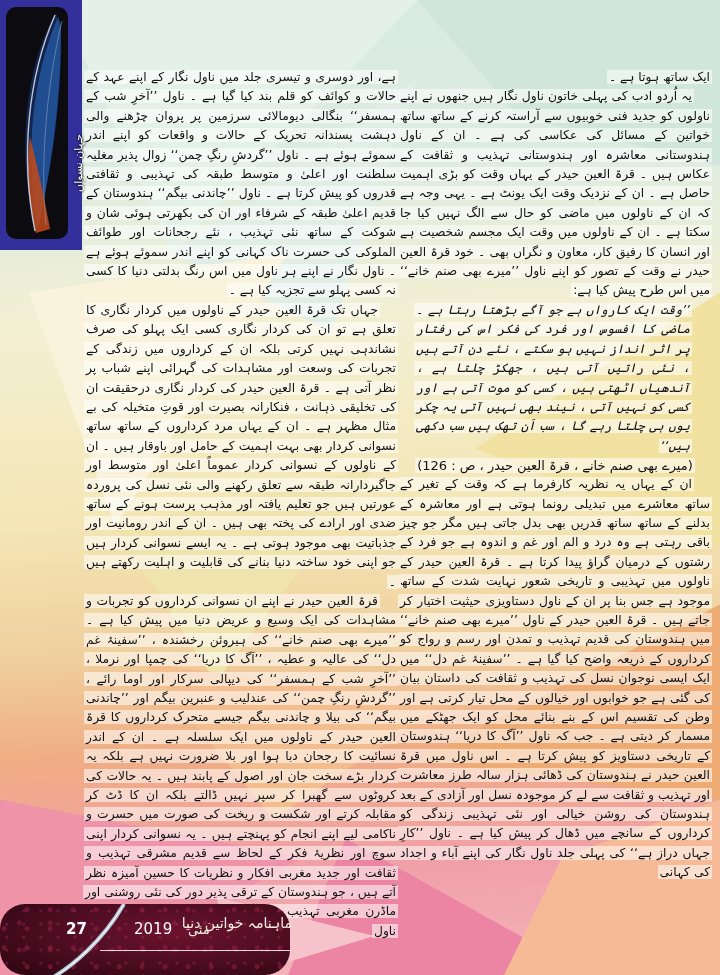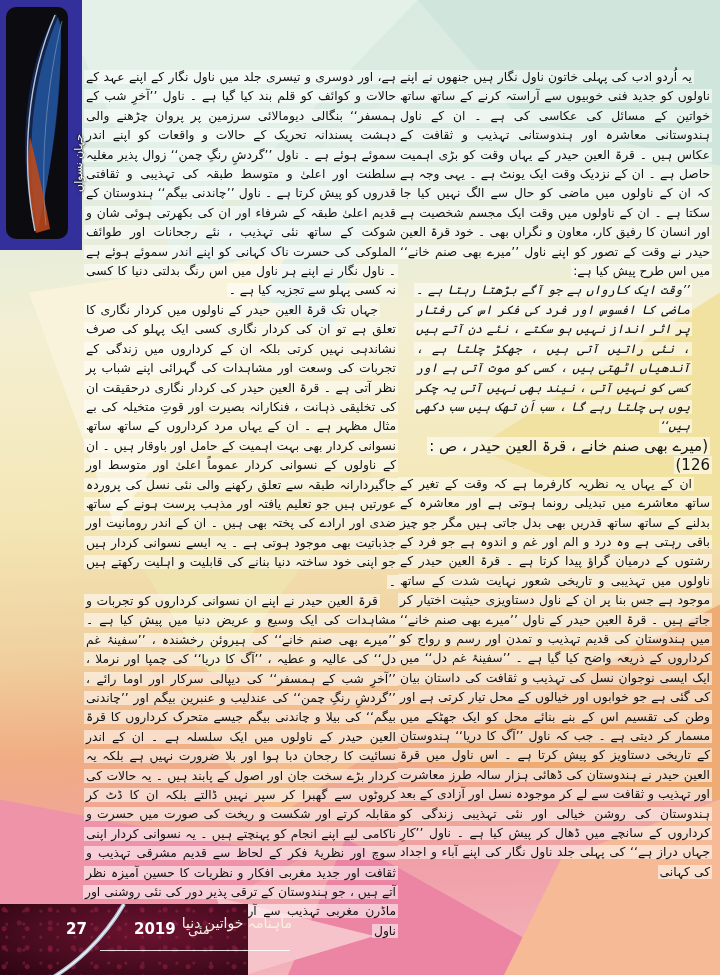--- a/index.html
+++ b/index.html
@@ -39,35 +39,36 @@
   
   .col{position:absolute;top:68px;width:314px;z-index:3;
     direction:rtl;text-align:justify;color:#131313;
     font-size:12.3px;line-height:19.4px;}
   .col-right{left:398px;}
   .col-left{left:84px;}
   .col p{margin:0;}
   .indent{text-indent:18px;}
   .hl{background:rgba(255,255,255,.55);box-decoration-break:clone;-webkit-box-decoration-break:clone;padding:0 2px;}
   .quote{padding:0 20px 0 16px;font-style:italic;}
-  .citation{font-size:15px;text-align:right;line-height:19px;margin:0 0 2px;}
+  .citation{font-size:13px;text-align:center;line-height:19px;margin:0 0 2px;}
 
   
   .footer{
-    position:absolute;left:0;top:904px;width:248px;height:71px;z-index:4;
+    position:absolute;left:0;top:904px;width:290px;height:71px;z-index:4;
     background:
       radial-gradient(circle at 18% 30%,rgba(150,30,70,.55) 0 2px,transparent 3px),
       radial-gradient(circle at 62% 70%,rgba(160,40,80,.4) 0 2px,transparent 3px),
       radial-gradient(circle at 40% 55%,rgba(190,60,100,.3) 0 1px,transparent 2px),
       radial-gradient(ellipse at 60% 40%,#6d1230 0%,#4a0c20 55%,#2a0511 100%);
     background-size:23px 19px,31px 27px,17px 13px,100% 100%;
+    border-radius:25px;
   }
   .footer .rule{position:absolute;left:100px;top:46px;width:190px;height:1px;background:rgba(255,255,255,.85);}
   .footer .pageno{position:absolute;left:66px;top:16px;color:#fff;font-weight:bold;font-size:15px;font-family:"DejaVu Sans",sans-serif;}
-  .footer .year{position:absolute;left:134px;top:16px;color:#fff;font-weight:bold;font-size:15px;}
+  .footer .year{position:absolute;left:134px;top:16px;color:#fff;font-weight:normal;font-size:15px;}
   .footer .month{position:absolute;left:188px;top:18px;color:#f6f2e2;font-size:13px;direction:rtl;}
   .footer .mag{position:absolute;left:214px;top:11px;width:78px;color:#f6f2e2;font-size:14px;direction:rtl;text-align:right;white-space:nowrap;}
   .footer svg{position:absolute;left:0;top:0;}
 </style>
 </head>
 <body>
 
 <div class="bg">
   <div class="p1"></div>
     <div class="p2"></div>
@@ -89,20 +90,21 @@
     <path d="M50,6 C18,60 10,150 30,226 C44,170 58,90 54,20 Z" fill="#13244d"></path>
     <path d="M52,10 C26,70 18,150 32,222 C46,160 56,80 55,18 Z" fill="#2b6ec9" opacity="0.55"></path>
     <path d="M30,226 C22,190 20,160 24,130 C34,170 40,200 44,222 Z" fill="#c34a18" opacity="0.85"></path>
     <path d="M49,8 C22,70 14,150 29,224" stroke="#cfd8e8" stroke-width="1.4" fill="none" opacity="0.9"></path>
     <path d="M56,14 C40,80 34,160 40,218" stroke="#8fa6c8" stroke-width="0.8" fill="none" opacity="0.7"></path>
   </svg>
   <div class="v-label">جہانِ نسواں</div>
 </div>
 
 <div class="col col-right">
+  <p><span class="hl">ایک ساتھ ہوتا ہے ۔</span></p>
   <p class="indent"><span class="hl">یہ اُردو ادب کی پہلی خاتون ناول نگار ہیں جنھوں نے اپنے ناولوں کو جدید فنی خوبیوں سے آراستہ کرنے کے ساتھ ساتھ خواتین کے مسائل کی عکاسی کی ہے ۔ ان کے ناول ہندوستانی معاشرہ اور ہندوستانی تہذیب و ثقافت کے عکاس ہیں ۔ قرۃ العین حیدر کے یہاں وقت کو بڑی اہمیت حاصل ہے ۔ ان کے نزدیک وقت ایک یونٹ ہے ۔ یہی وجہ ہے کہ ان کے ناولوں میں ماضی کو حال سے الگ نہیں کیا جا سکتا ہے ۔ ان کے ناولوں میں وقت ایک مجسم شخصیت ہے اور انسان کا رفیق کار، معاون و نگراں بھی ۔ خود قرۃ العین حیدر نے وقت کے تصور کو اپنے ناول ’’میرے بھی صنم خانے‘‘ میں اس طرح پیش کیا ہے:</span></p>
   <p class="quote"><span class="hl">’’وقت ایک کارواں ہے جو آگے بڑھتا رہتا ہے ۔ ماضی کا افسوس اور فرد کی فکر اس کی رفتار پر اثر انداز نہیں ہو سکتے ، نئے دن آتے ہیں ، نئی راتیں آتی ہیں ، جھکڑ چلتا ہے ، آندھیاں اٹھتی ہیں ، کسی کو موت آتی ہے اور کسی کو نہیں آتی ، نیند بھی نہیں آتی یہ چکر یوں ہی چلتا رہے گا ، سب اَن تھک ہیں سب دکھی ہیں‘‘</span></p>
   <p class="citation"><span class="hl">(میرے بھی صنم خانے ، قرۃ العین حیدر ، ص : 126)</span></p>
   <p class="indent"><span class="hl">ان کے یہاں یہ نظریہ کارفرما ہے کہ وقت کے تغیر کے ساتھ معاشرے میں تبدیلی رونما ہوتی ہے اور معاشرہ کے بدلنے کے ساتھ ساتھ قدریں بھی بدل جاتی ہیں مگر جو چیز باقی رہتی ہے وہ درد و الم اور غم و اندوہ ہے جو فرد کے رشتوں کے درمیان گراؤ پیدا کرتا ہے ۔ قرۃ العین حیدر کے ناولوں میں تہذیبی و تاریخی شعور نہایت شدت کے ساتھ موجود ہے جس بنا پر ان کے ناول دستاویزی حیثیت اختیار کر جاتے ہیں ۔ قرۃ العین حیدر کے ناول ’’میرے بھی صنم خانے‘‘ میں ہندوستان کی قدیم تہذیب و تمدن اور رسم و رواج کو کرداروں کے ذریعہ واضح کیا گیا ہے ۔ ’’سفینۂ غم دل‘‘ میں ایک ایسی نوجوان نسل کی تہذیب و ثقافت کی داستان بیان کی گئی ہے جو خوابوں اور خیالوں کے محل تیار کرتی ہے اور وطن کی تقسیم اس کے بنے بنائے محل کو ایک جھٹکے میں مسمار کر دیتی ہے ۔ جب کہ ناول ’’آگ کا دریا‘‘ ہندوستان کے تاریخی دستاویز کو پیش کرتا ہے ۔ اس ناول میں قرۃ العین حیدر نے ہندوستان کی ڈھائی ہزار سالہ طرز معاشرت اور تہذیب و ثقافت سے لے کر موجودہ نسل اور آزادی کے بعد ہندوستان کی روشن خیالی اور نئی تہذیبی زندگی کو کرداروں کے سانچے میں ڈھال کر پیش کیا ہے ۔ ناول ’’کارِ جہاں دراز ہے‘‘ کی پہلی جلد ناول نگار کی اپنے آباء و اجداد کی کہانی</span></p>
 </div>
 
 <div class="col col-left">
   <p><span class="hl">ہے، اور دوسری و تیسری جلد میں ناول نگار کے اپنے عہد کے حالات و کوائف کو قلم بند کیا گیا ہے ۔ ناول ’’آخرِ شب کے ہمسفر‘‘ بنگالی دیومالائی سرزمین پر پروان چڑھنے والی دہشت پسندانہ تحریک کے حالات و واقعات کو اپنے اندر سموئے ہوئے ہے ۔ ناول ’’گردشِ رنگِ چمن‘‘ زوال پذیر مغلیہ سلطنت اور اعلیٰ و متوسط طبقہ کی تہذیبی و ثقافتی قدروں کو پیش کرتا ہے ۔ ناول ’’چاندنی بیگم‘‘ ہندوستان کے قدیم اعلیٰ طبقہ کے شرفاء اور ان کی بکھرتی ہوئی شان و شوکت کے ساتھ نئی تہذیب ، نئے رجحانات اور طوائف الملوکی کی حسرت ناک کہانی کو اپنے اندر سموئے ہوئے ہے ۔ ناول نگار نے اپنے ہر ناول میں اس رنگ بدلتی دنیا کا کسی نہ کسی پہلو سے تجزیہ کیا ہے ۔</span></p>
   <p class="indent"><span class="hl">جہاں تک قرۃ العین حیدر کے ناولوں میں کردار نگاری کا تعلق ہے تو ان کی کردار نگاری کسی ایک پہلو کی صرف نشاندہی نہیں کرتی بلکہ ان کے کرداروں میں زندگی کے تجربات کی وسعت اور مشاہدات کی گہرائی اپنے شباب پر نظر آتی ہے ۔ قرۃ العین حیدر کی کردار نگاری درحقیقت ان کی تخلیقی ذہانت ، فنکارانہ بصیرت اور قوتِ متخیلہ کی بے مثال مظہر ہے ۔ ان کے یہاں مرد کرداروں کے ساتھ ساتھ نسوانی کردار بھی بہت اہمیت کے حامل اور باوقار ہیں ۔ ان کے ناولوں کے نسوانی کردار عموماً اعلیٰ اور متوسط اور جاگیردارانہ طبقہ سے تعلق رکھنے والی نئی نسل کی پروردہ عورتیں ہیں جو تعلیم یافتہ اور مذہب پرست ہونے کے ساتھ ضدی اور ارادے کی پختہ بھی ہیں ۔ ان کے اندر رومانیت اور جذباتیت بھی موجود ہوتی ہے ۔ یہ ایسے نسوانی کردار ہیں جو اپنی خود ساختہ دنیا بنانے کی قابلیت و اہلیت رکھتے ہیں ۔</span></p>
   <p class="indent"><span class="hl">قرۃ العین حیدر نے اپنے ان نسوانی کرداروں کو تجربات و مشاہدات کی ایک وسیع و عریض دنیا میں پیش کیا ہے ۔ ’’میرے بھی صنم خانے‘‘ کی ہیروئن رخشندہ ، ’’سفینۂ غم دل‘‘ کی عالیہ و عطیہ ، ’’آگ کا دریا‘‘ کی چمپا اور نرملا ، ’’آخرِ شب کے ہمسفر‘‘ کی دیپالی سرکار اور اوما رائے ، ’’گردشِ رنگِ چمن‘‘ کی عندلیب و عنبرین بیگم اور ’’چاندنی بیگم‘‘ کی بیلا و چاندنی بیگم جیسے متحرک کرداروں کا قرۃ العین حیدر کے ناولوں میں ایک سلسلہ ہے ۔ ان کے اندر نسائیت کا رجحان دبا ہوا اور بلا ضرورت نہیں ہے بلکہ یہ کردار بڑے سخت جان اور اصول کے پابند ہیں ۔ یہ حالات کی کروٹوں سے گھبرا کر سپر نہیں ڈالتے بلکہ ان کا ڈٹ کر مقابلہ کرتے اور شکست و ریخت کی صورت میں حسرت و ناکامی لیے اپنے انجام کو پہنچتے ہیں ۔ یہ نسوانی کردار اپنی سوچ اور نظریۂ فکر کے لحاظ سے قدیم مشرقی تہذیب و ثقافت اور جدید مغربی افکار و نظریات کا حسین آمیزہ نظر آتے ہیں ، جو ہندوستان کے ترقی پذیر دور کی نئی روشنی اور ماڈرن مغربی تہذیب سے آراستہ جہاں دیدہ کردار ہیں ۔ ناول</span></p>

